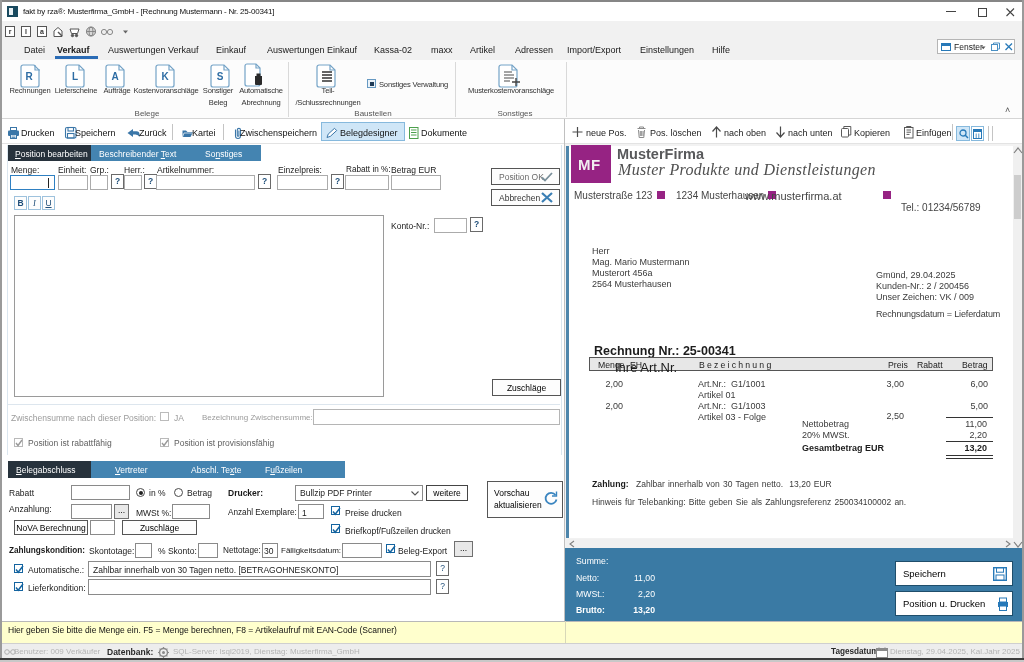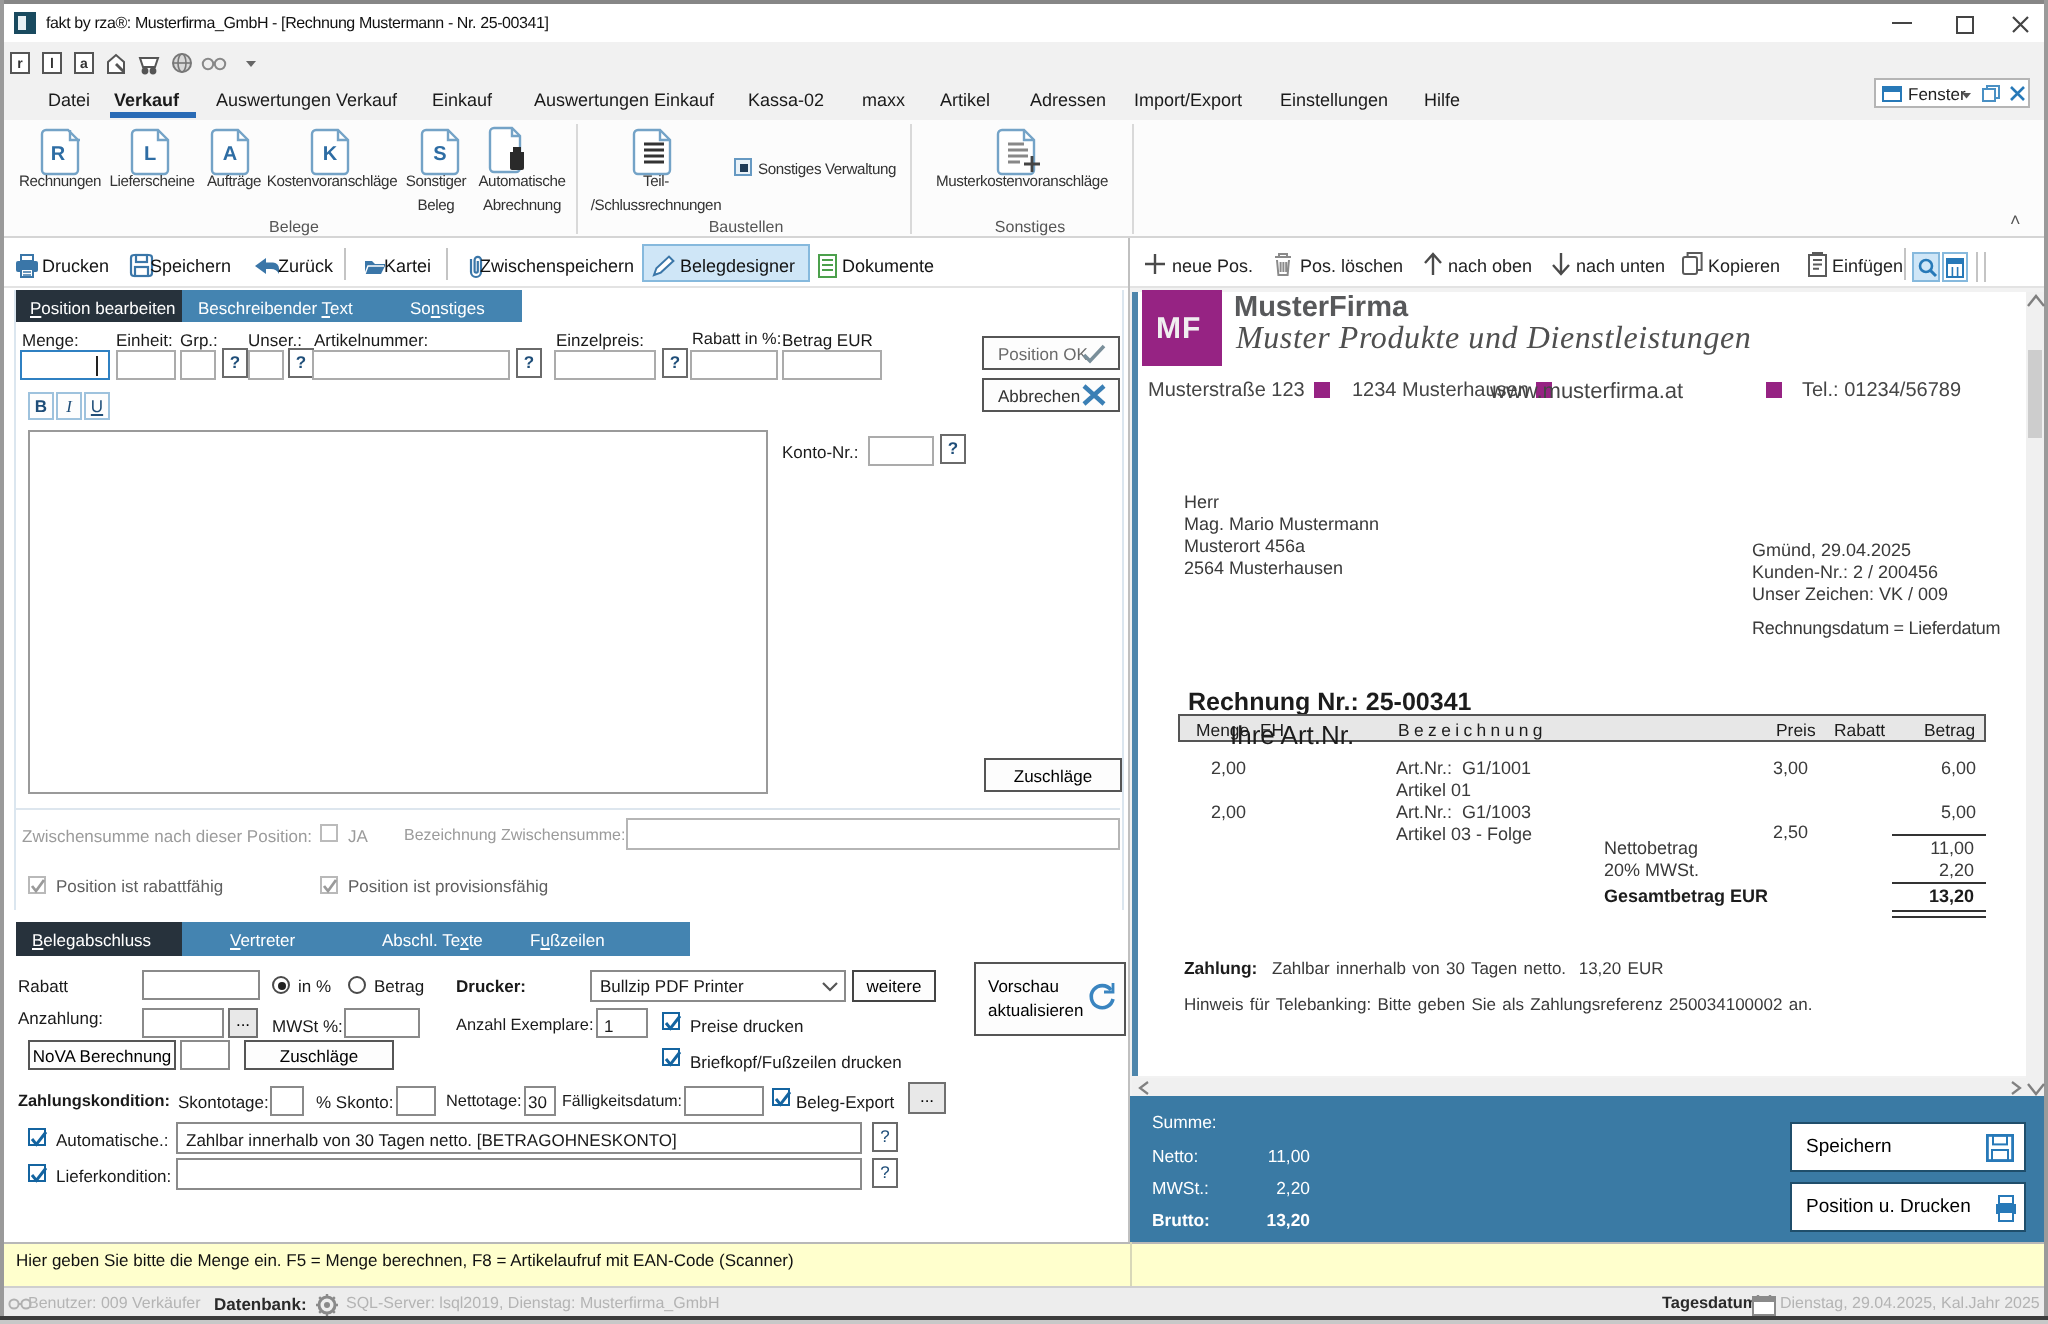--- a/index.html
+++ b/index.html
@@ -224,21 +224,21 @@
 
 <div class="tabbar" style="left:8px;top:145px;width:253px;height:16px"></div>
 <div class="a" style="left:8px;top:145px;width:83px;height:16px;background:#27323c"></div>
 <span class="tabtxt" style="left:15px;top:149px"><u>P</u>osition bearbeiten</span>
 <span class="tabtxt" style="left:99px;top:149px">Beschreibender <u>T</u>ext</span>
 <span class="tabtxt" style="left:205px;top:149px">So<u>n</u>stiges</span>
 
 <span class="lbl" style="left:11px;top:165px">Menge:</span>
 <span class="lbl" style="left:58px;top:165px">Einheit:</span>
 <span class="lbl" style="left:90px;top:165px">Grp.:</span>
-<span class="lbl" style="left:124px;top:165px">Unser.:</span>
+<span class="lbl" style="left:124px;top:165px">Herr.:</span>
 <span class="lbl" style="left:157px;top:165px">Artikelnummer:</span>
 <span class="lbl" style="left:278px;top:165px">Einzelpreis:</span>
 <span class="lbl" style="left:346px;top:165px;font-size:8.2px">Rabatt in %:</span>
 <span class="lbl" style="left:391px;top:165px">Betrag EUR</span>
 
 <div class="inp" style="left:10px;top:175px;width:45px;height:15px;border:1.5px solid #2f80c2"></div>
 <div class="a" style="left:48px;top:177.5px;width:1px;height:10px;background:#222"></div>
 <div class="inp" style="left:58px;top:175px;width:30px;height:15px"></div>
 <div class="inp" style="left:90px;top:175px;width:18px;height:15px"></div>
 <div class="qbtn" style="left:111px;top:174px">?</div>
@@ -447,21 +447,21 @@
 <div class="a" style="left:571px;top:145px;width:40px;height:38px;background:#962383"></div>
 <div class="a" style="left:578px;top:156px;font-size:15px;font-weight:bold;color:#f0eef0;letter-spacing:0.5px">MF</div>
 <div class="a" style="left:617px;top:146px;font-size:14.5px;font-weight:bold;color:#58595b">MusterFirma</div>
 <div class="a" style="left:618px;top:161px;font-size:16px;font-style:italic;color:#4f4f4f;font-family:'Liberation Serif',serif;white-space:nowrap;letter-spacing:0.3px">Muster Produkte und Dienstleistungen</div>
 <div class="inv" style="left:574px;top:190px;font-size:10px;color:#454545">Musterstraße 123</div>
 <div class="a" style="left:657px;top:191px;width:8px;height:8px;background:#962383"></div>
 <div class="inv" style="left:676px;top:190px;font-size:10px;color:#454545">1234 Musterhausen</div>
 <div class="a" style="left:768px;top:191px;width:8px;height:8px;background:#962383"></div>
 <div class="inv" style="left:745px;top:190px;font-size:11px;color:#454545">www.musterfirma.at</div>
 <div class="a" style="left:883px;top:191px;width:8px;height:8px;background:#962383"></div>
-<div class="inv" style="left:901px;top:190px;font-size:10px;color:#454545">Tel.: 01234/56789</div>
+<div class="inv" style="left:901px;top:202px;font-size:10px;color:#454545">Tel.: 01234/56789</div>
 
 <div class="inv" style="left:592px;top:246px">Herr</div>
 <div class="inv" style="left:592px;top:257px">Mag. Mario Mustermann</div>
 <div class="inv" style="left:592px;top:268px">Musterort 456a</div>
 <div class="inv" style="left:592px;top:279px">2564 Musterhausen</div>
 
 <div class="inv" style="left:876px;top:270px">Gmünd, 29.04.2025</div>
 <div class="inv" style="left:876px;top:281px">Kunden-Nr.: 2 / 200456</div>
 <div class="inv" style="left:876px;top:292px">Unser Zeichen: VK / 009</div>
 <div class="inv" style="left:876px;top:309px;letter-spacing:-0.15px">Rechnungsdatum = Lieferdatum</div>

